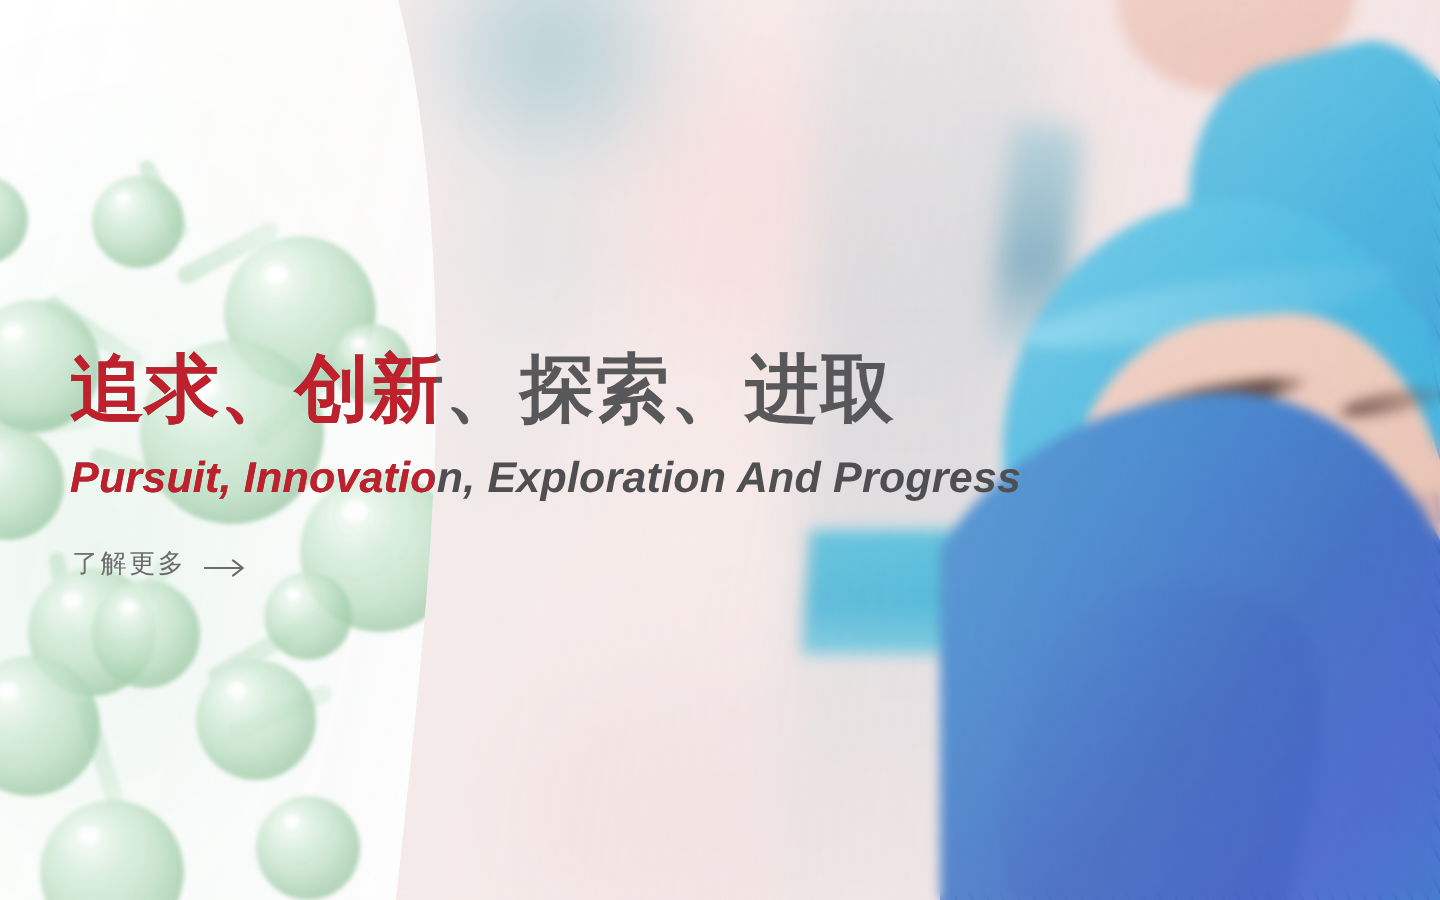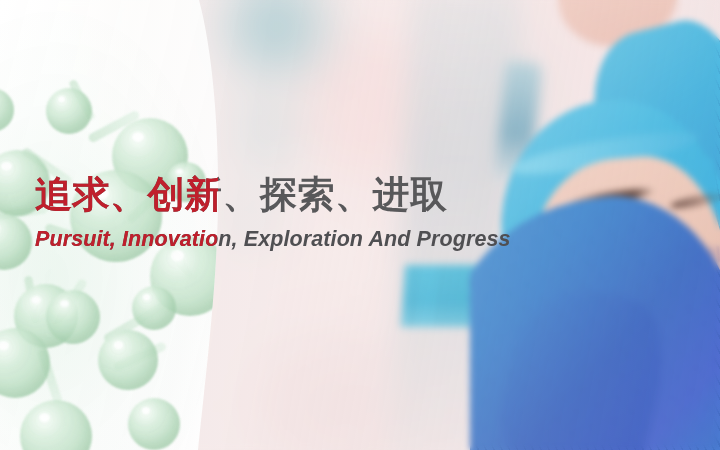--- a/index.html
+++ b/index.html
@@ -363,15 +363,23 @@
   </div>
 
   <div class="content">
 
     <div class="headline">追求、创新、探索、进取</div>
     <div class="headline tint-red">追求、创新、探索、进取</div>
 
     <div class="subtitle">Pursuit, Innovation, Exploration And Progress</div>
     <div class="subtitle tint-red">Pursuit, Innovation, Exploration And Progress</div>
 
+    <div class="more-link">
+      <span>了解更多</span>
+      <span class="arrow">
+        <svg width="22" height="10" viewBox="0 0 22 10" aria-hidden="true">
+          <path d="M0 5 H19 M14.5 1.2 L19.4 5 L14.5 8.8" fill="none" stroke="#6c6c6e" stroke-width="1.1" stroke-linecap="round" stroke-linejoin="round"></path>
+        </svg>
+      </span>
+    </div>
 
   </div>
 </div>
 
 </body></html>

